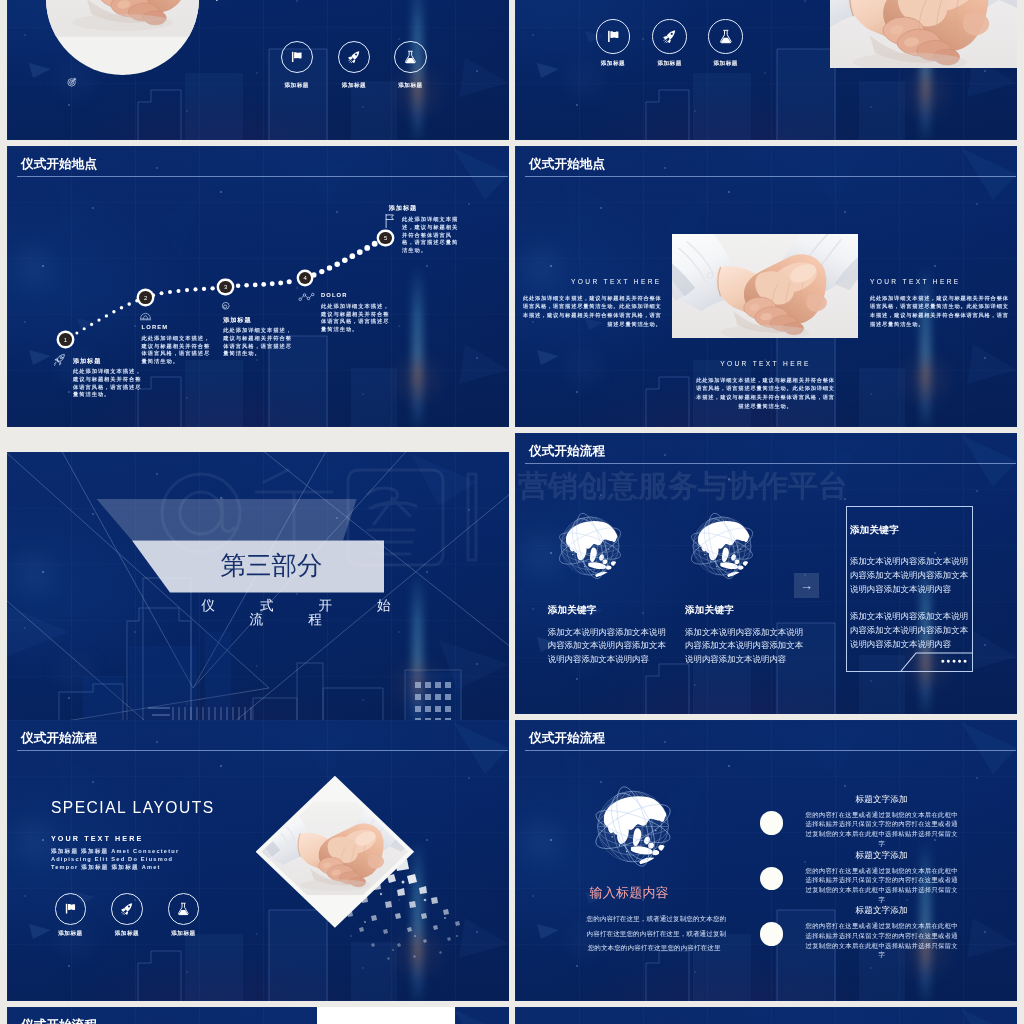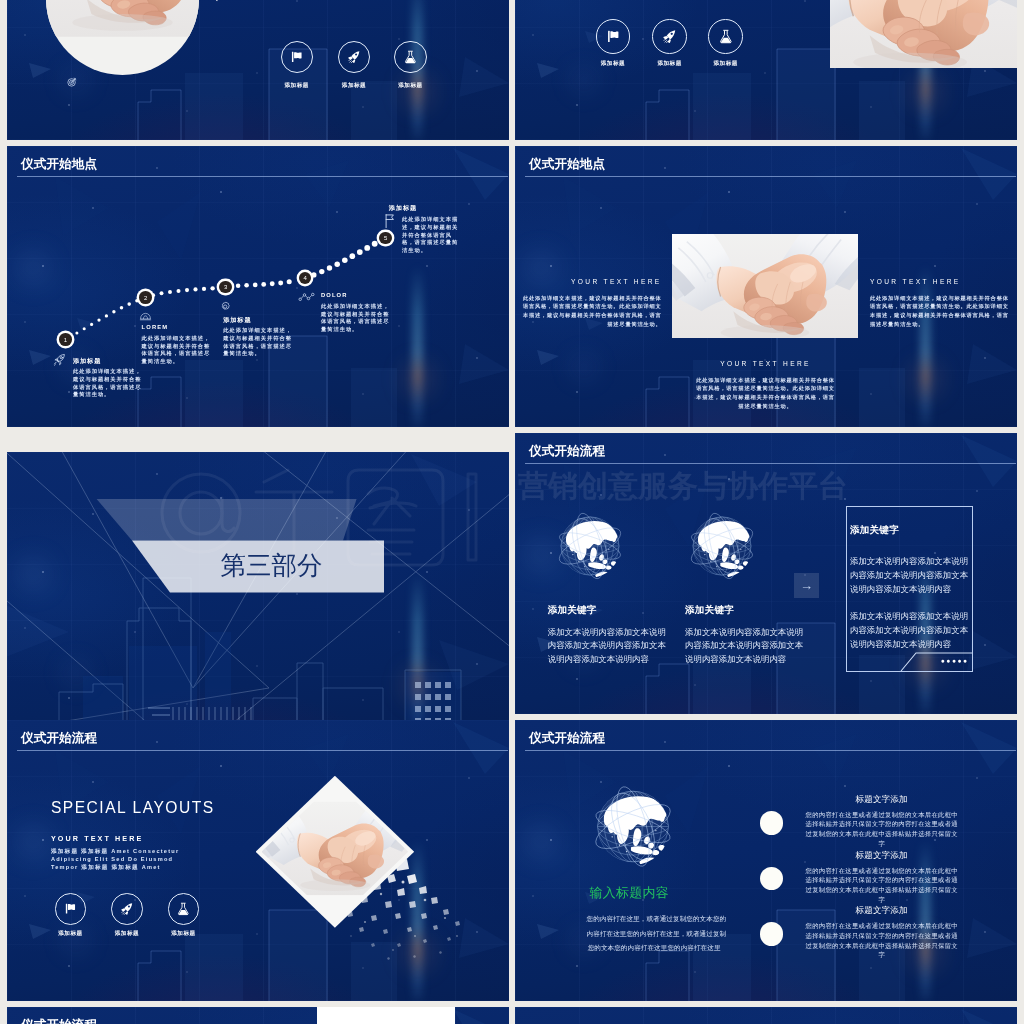--- a/index.html
+++ b/index.html
@@ -862,20 +862,22 @@
       <rect x="428" y="266" width="6" height="6"></rect>
           <rect x="438" y="266" width="6" height="6"></rect>
     </g>
   </svg>
     <svg width="502" height="281" viewBox="0 0 502 281" style="position:absolute;left:0;top:0;">
     <polygon points="89.6,47 349.6,47 336,88.5 125,88.5" fill="#ffffff" opacity=".20"></polygon>
     <polygon points="125,88.5 377,88.5 377,140.5 163,140.5" fill="#ffffff" opacity=".80"></polygon>
   </svg>
   <div style="position:absolute;left:138.5px;top:100.5px;width:252px;text-align:center;
               color:#15306b;font-size:25.5px;line-height:1;letter-spacing:0px;">第三部分</div>
+  <div style="position:absolute;left:163px;top:147px;width:252px;text-align:center;
+              color:#e7edfa;font-size:13.6px;line-height:1;letter-spacing:20.6px;text-indent:20.6px;">仪 式 开 始 流 程</div>
 </div>
 <div class="slide" id="s6" style="left:515px;top:433px;">
 <div class="bg-base"></div>
 <div class="bg-vgrid"></div>
 <div class="bg-hgrid"></div>
 <svg class="tri" width="502" height="281" viewBox="0 0 502 281" style="left:0;top:0;">
   <polygon points="446,2 502,28 478,54" fill="#3f7fd0" opacity=".085"></polygon>
   <polygon points="458,198 502,224 452,238" fill="#3f7fd0" opacity=".075"></polygon>
   <polygon points="22,204 44,210 26,219" fill="#79a9e8" opacity=".13"></polygon>
   <polygon points="70,172 88,177 74,184" fill="#79a9e8" opacity=".08"></polygon>
@@ -1452,21 +1454,21 @@
 
   <g fill="none" stroke="#b6cdf0" stroke-width=".55" opacity=".85">
     <ellipse cx="50" cy="50" rx="40" ry="14" transform="rotate(-26 50 50)"></ellipse>
     <ellipse cx="50" cy="50" rx="38" ry="11" transform="rotate(18 50 50)"></ellipse>
     <ellipse cx="50" cy="50" rx="13" ry="40" transform="rotate(-14 50 50)"></ellipse>
     <ellipse cx="50" cy="50" rx="35" ry="17" transform="rotate(66 50 50)"></ellipse>
   </g>
 </svg>
 </div>
 
-  <div style="position:absolute;left:74.6px;top:166px;color:#22c55e;font-size:13px;line-height:1;
+  <div style="position:absolute;left:74.6px;top:166px;color:#fca5a5;font-size:13px;line-height:1;
               letter-spacing:.2px;">输入标题内容</div>
   <div style="position:absolute;left:71.6px;top:192px;width:135px;text-align:center;">
     <div class="lbody">您的内容打在这里，或者通过复制您的文本您的</div>
     <div class="lbody">内容打在这里您的内容打在这里，或者通过复制</div>
     <div class="lbody">您的文本您的内容打在这里您的内容打在这里</div>
   </div>
 
   <div style="position:absolute;left:244.6px;top:90.8px;width:23.9px;height:23.9px;
               border-radius:50%;background:#fdfdf8;"></div>
   <div style="position:absolute;left:290.6px;top:74.7px;width:152px;">

